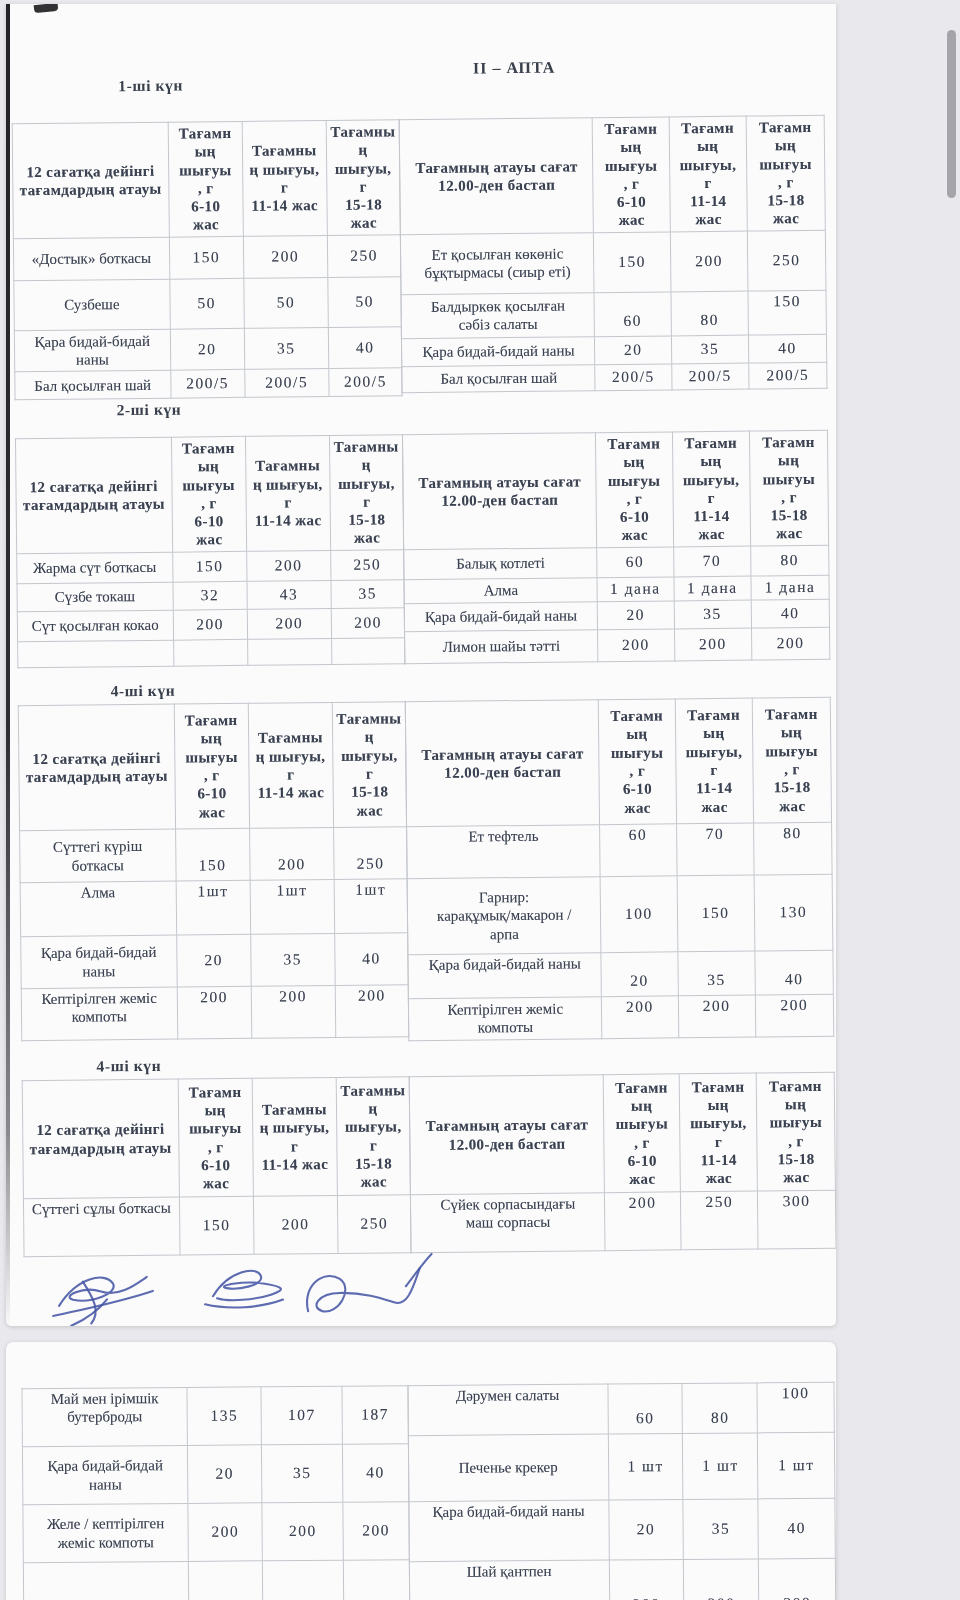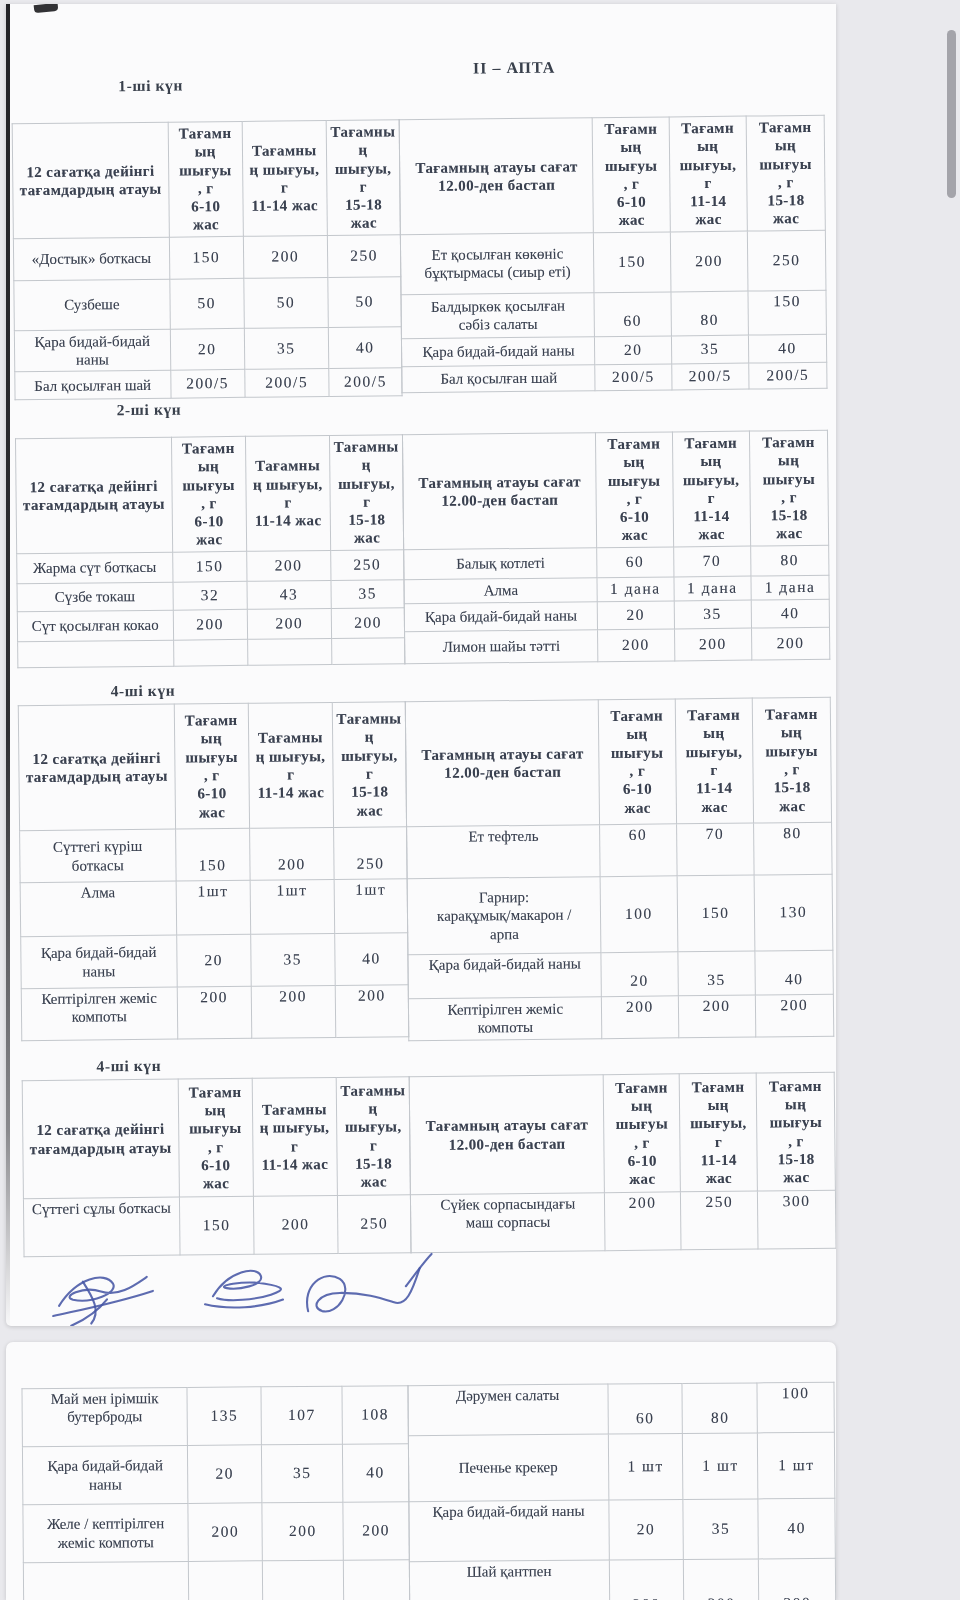--- a/index.html
+++ b/index.html
@@ -523,21 +523,21 @@
             <col style="width:80px">
             <col style="width:88px">
             <col style="width:70px">
           </colgroup>
         <tbody>
             <tr style="height:58px">
           <td class="vt">Май мен ірімшік
 бутерброды</td>
           <td class="num">135</td>
           <td class="num">107</td>
-          <td class="num">108</td>
+          <td class="num">187</td>
         </tr>
         <tr style="height:58px">
           <td>Қара бидай-бидай
 наны</td>
           <td class="num">20</td>
           <td class="num">35</td>
           <td class="num">40</td>
         </tr>
         <tr style="height:58px">
           <td>Желе / кептірілген

